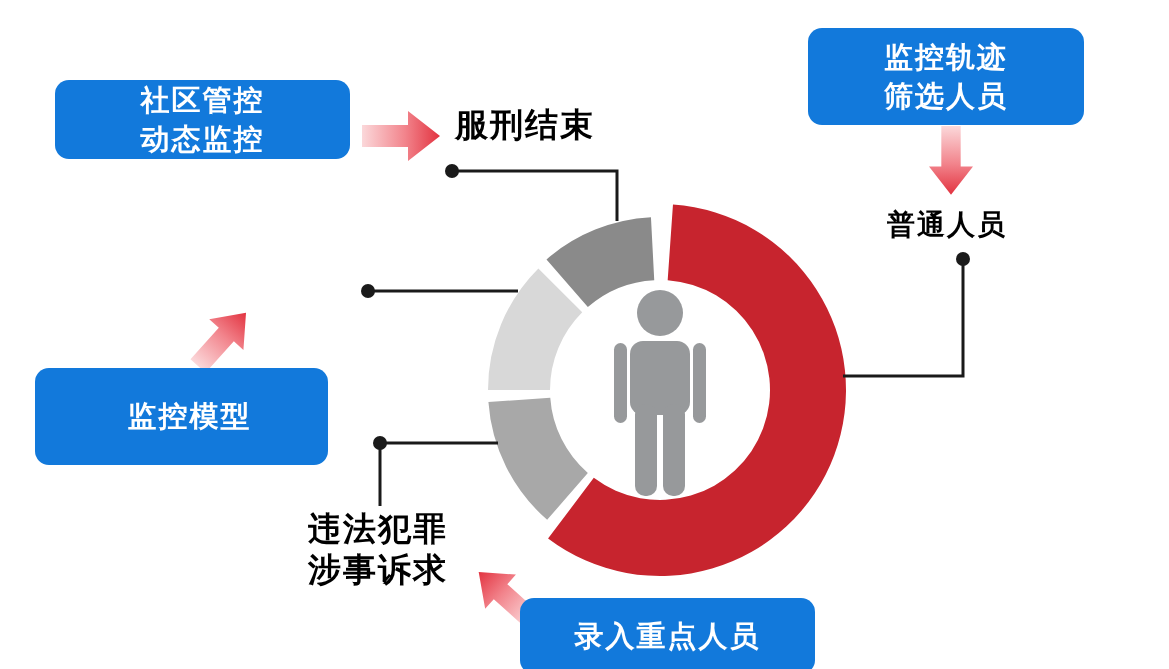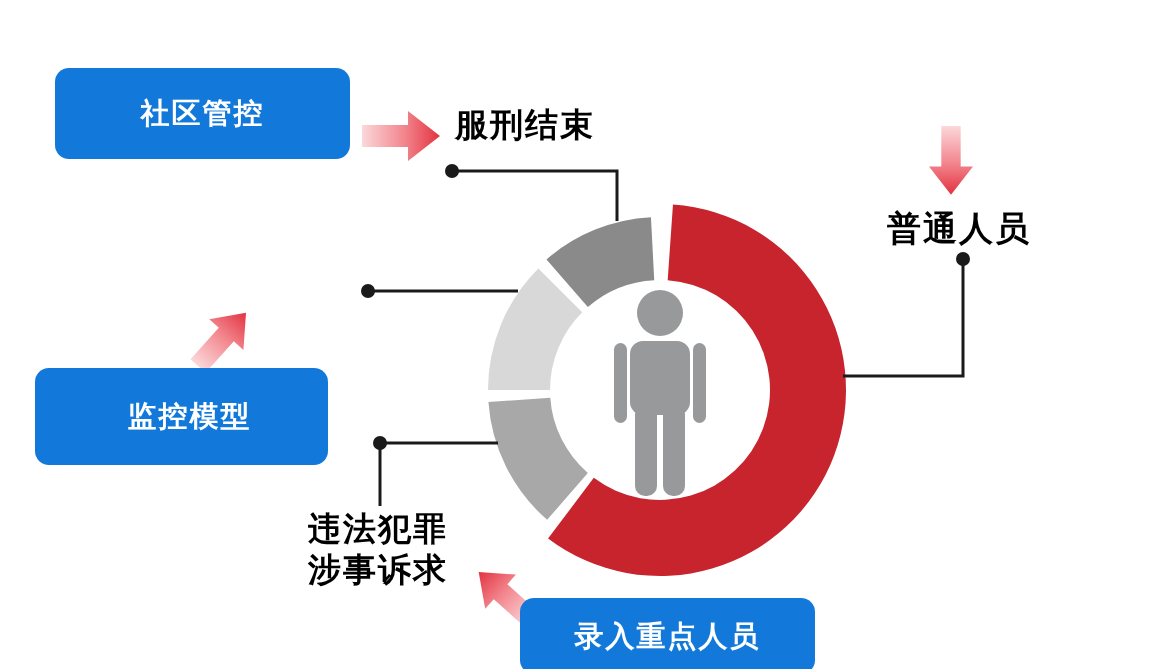--- a/index.html
+++ b/index.html
@@ -20,37 +20,37 @@
       display: flex;
       flex-direction: column;
       align-items: center;
       justify-content: center;
       font-weight: 700;
       font-size: 29px;
       line-height: 1.32;
       text-align: center;
       letter-spacing: 2px;
     }
-    #box-community { left: 55px;  top: 68px;  width: 295px; height: 91px; }
+    #box-community { left: 55px;  top: 80px;  width: 295px; height: 79px; }
     #box-model     { left: 35px;  top: 368px; width: 293px; height: 97px; padding-left: 16px; }
     #box-key       { left: 520px; top: 598px; width: 295px; height: 76px; }
     #box-track     { left: 808px; top: 28px;  width: 276px; height: 97px; }
     .black-label {
       position: absolute;
       color: #000000;
       font-weight: 800;
       font-size: 33px;
       line-height: 1.25;
       letter-spacing: 2px;
       white-space: nowrap;
     }
     #label-sentence-end { left: 455px; top: 104px; }
     #label-enter-serve  { left: 194px; top: 268px; }
     #label-illegal      { left: 308px; top: 508px; }
-    #label-ordinary     { left: 887px; top: 207px; font-size: 34px; }
+    #label-ordinary     { left: 887px; top: 207px; font-size: 28px; }
   </style>
 </head>
 <body>
 
 <div class="canvas">
 
   <svg class="layer" id="diagram-svg" width="1169" height="669" viewBox="0 0 1169 669">
     <defs>
       <linearGradient id="arrowGrad" x1="0" y1="0" x2="78" y2="0" gradientUnits="userSpaceOnUse">
         <stop id="gradStop1" offset="0%" stop-color="#FBD8DA"></stop>
@@ -96,30 +96,35 @@
           <path d="M0,-11 L46,-11 L46,-25 L78,0 L46,25 L46,11 L0,11 Z" fill="url(#arrowGrad)"></path>
         </g>
         <g transform="translate(951,126) rotate(90) scale(0.88)">
           <path d="M0,-11 L46,-11 L46,-25 L78,0 L46,25 L46,11 L0,11 Z" fill="url(#arrowGrad)"></path>
         </g>
       </g>
   </svg>
 
   <div class="bluebox" id="box-community" style="background: rgb(18, 121, 219);">
     <div>社区管控</div>
+    <div>动态监控</div>
   </div>
 
   <div class="bluebox" id="box-model" style="background: rgb(18, 121, 219);">
     <div>监控模型</div>
   </div>
 
   <div class="bluebox" id="box-key" style="background: rgb(18, 121, 219);">
     <div>录入重点人员</div>
   </div>
 
+  <div class="bluebox" id="box-track" style="background: rgb(18, 121, 219);">
+    <div>监控轨迹</div>
+    <div>筛选人员</div>
+  </div>
 
   <div class="black-label" id="label-sentence-end">服刑结束</div>
 
 
   <div class="black-label" id="label-illegal">
     <div>违法犯罪</div>
     <div>涉事诉求</div>
   </div>
 
   <div class="black-label" id="label-ordinary">普通人员</div>

